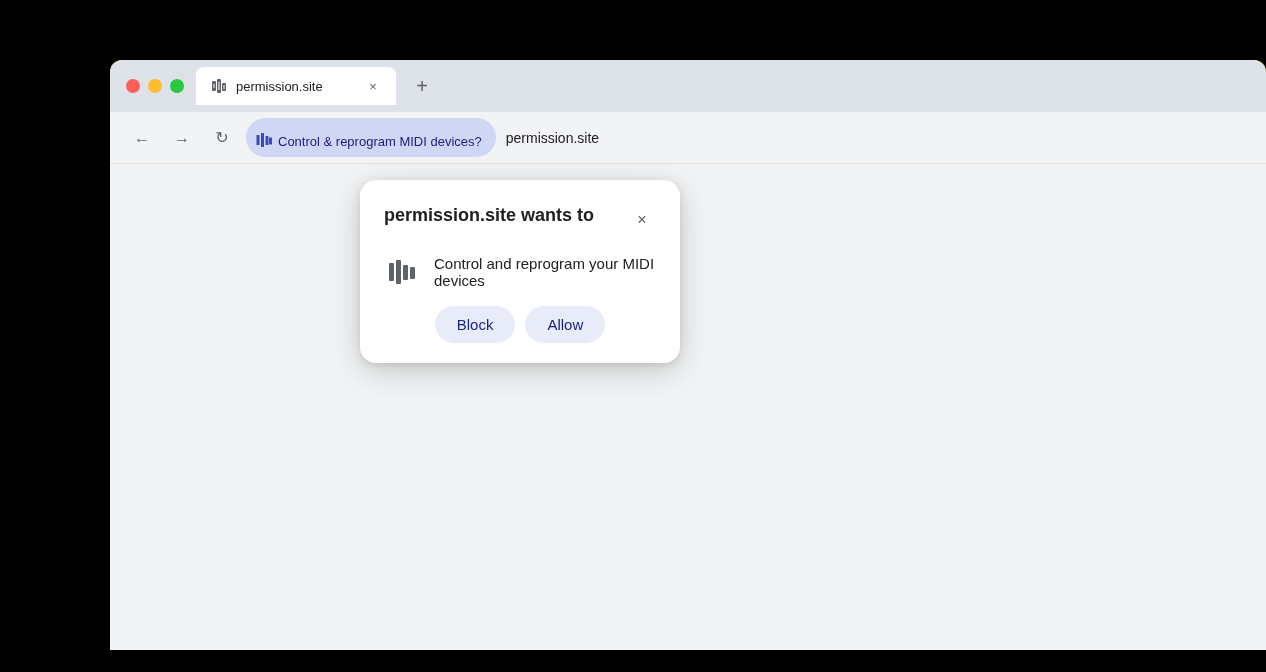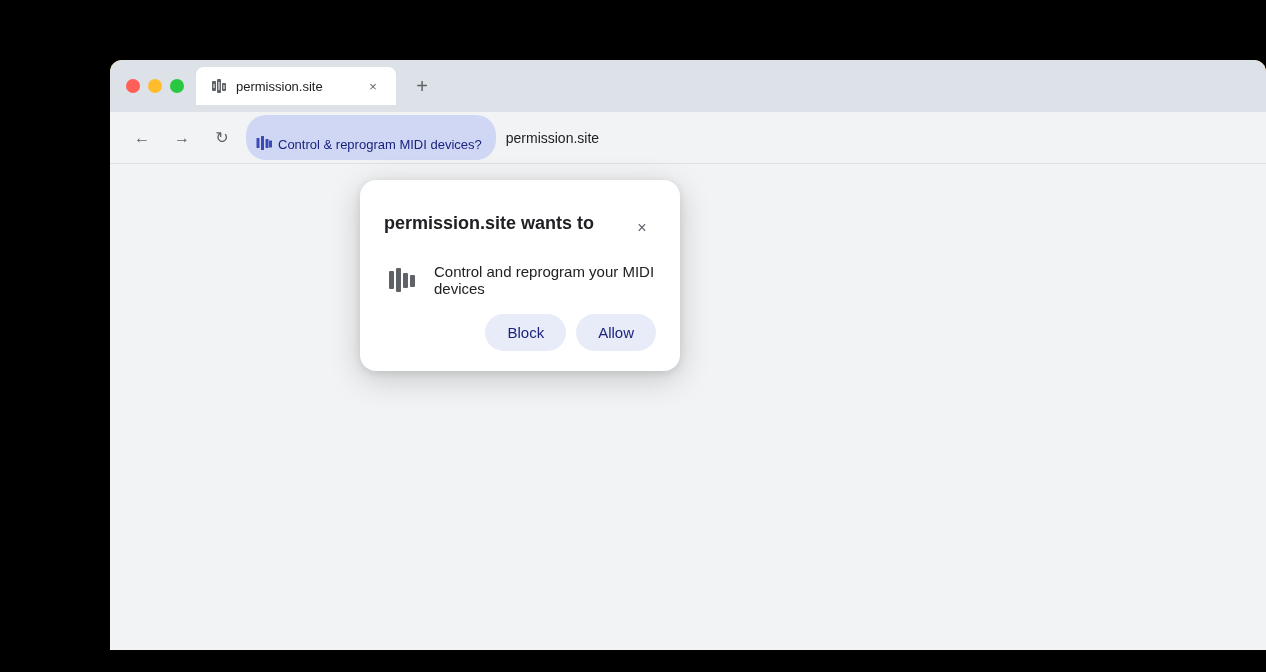--- a/index.html
+++ b/index.html
@@ -128,21 +128,21 @@
       flex: 1;
       gap: 10px;
     }
 
     .permission-pill {
       display: flex;
       align-items: center;
       gap: 6px;
       background: #d0d7f5;
       border-radius: 20px;
-      padding: 20px 14px 6px 10px;
+      padding: 14px 14px 6px 10px;
       cursor: pointer;
     }
 
     .permission-pill-icon {
       color: #3c4ab5;
       font-size: 14px;
     }
 
     .permission-pill-text {
       font-size: 13px;
@@ -164,21 +164,21 @@
 
     
     .permission-dialog {
       position: absolute;
       top: 16px;
       left: 250px;
       width: 320px;
       background: #fff;
       border-radius: 16px;
       box-shadow: 0 8px 32px rgba(0,0,0,0.18), 0 2px 8px rgba(0,0,0,0.10);
-      padding: 32px 24px 20px 24px;
+      padding: 24px 24px 20px 24px;
     }
 
     .dialog-header {
       display: flex;
       align-items: flex-start;
       justify-content: space-between;
       margin-bottom: 20px;
     }
 
     .dialog-title {
@@ -224,21 +224,21 @@
     }
 
     .permission-desc {
       font-size: 15px;
       color: #202124;
     }
 
     .dialog-actions {
       display: flex;
       gap: 10px;
-      justify-content: flex-end;
+      justify-content: center;
     }
 
     .btn-block, .btn-allow {
       padding: 10px 22px;
       border-radius: 20px;
       font-size: 15px;
       font-weight: 500;
       cursor: pointer;
       border: none;
       background: #e8ecf8;

